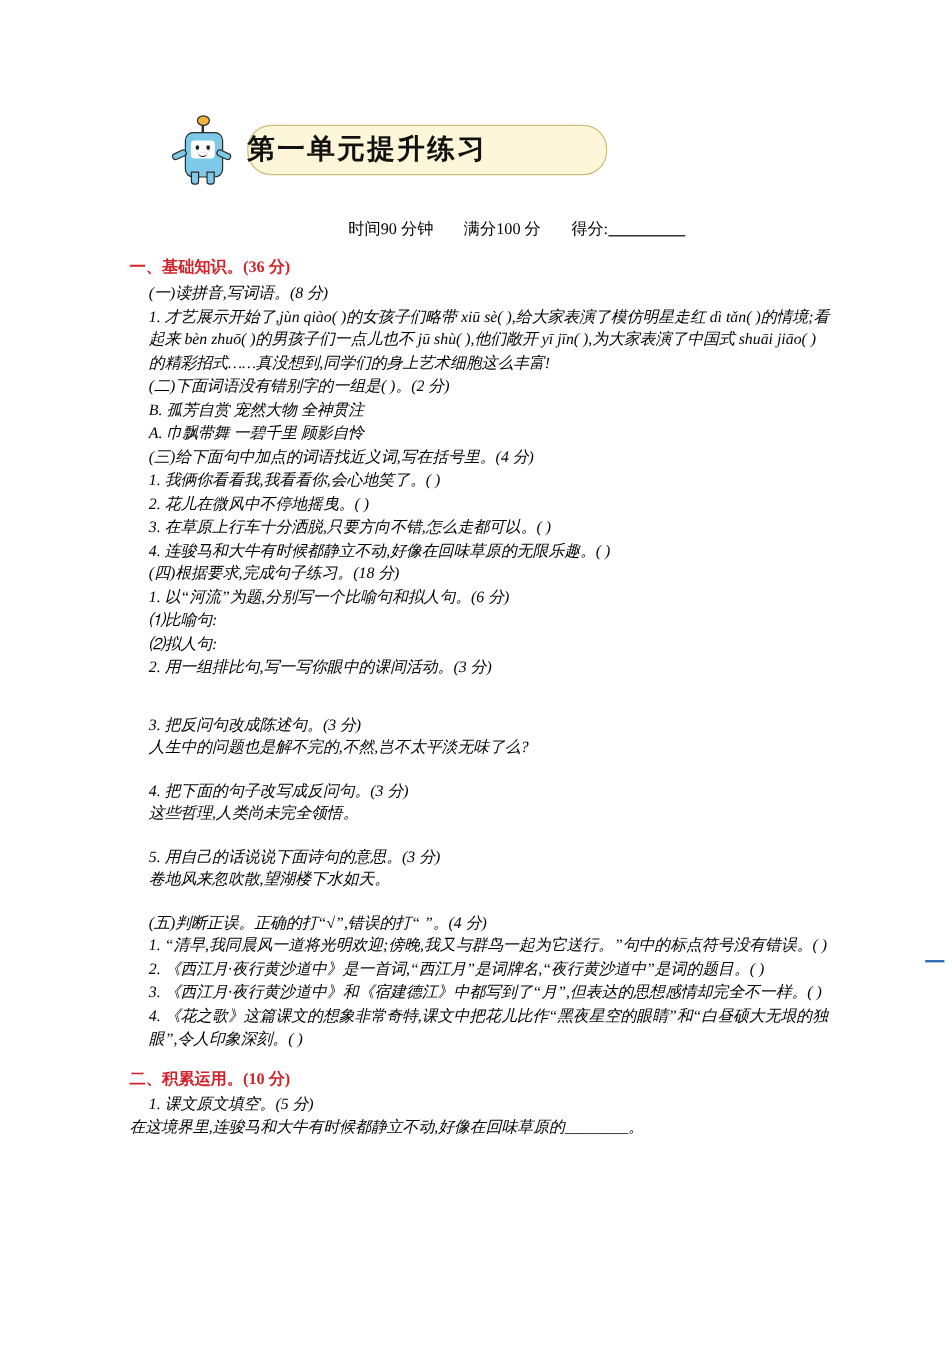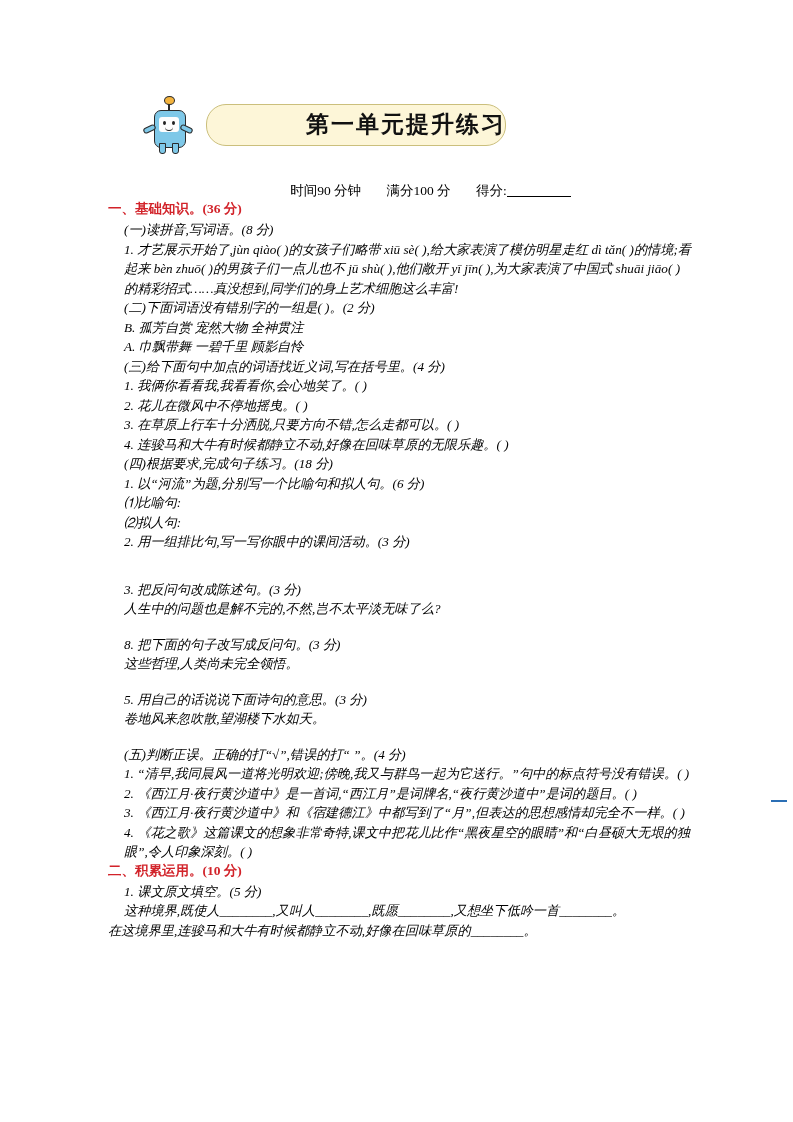--- a/index.html
+++ b/index.html
@@ -131,21 +131,21 @@
     border-radius: 20px;
     box-sizing: border-box;
   }
   .title-text {
     position: absolute;
     left: 98px;
     top: 8px;
     width: 300px;
     height: 42px;
     line-height: 42px;
-    text-align: right;
+    text-align: left;
     font-size: 23px;
     font-weight: bold;
     font-family: "Liberation Serif", "DejaVu Serif", serif;
     letter-spacing: 2px;
     color: #111;
   }
 
   .meta-row {
     margin-top: 24px;
     text-align: center;
@@ -159,20 +159,21 @@
     border-bottom: 1px solid #000;
     height: 14px;
     vertical-align: -2px;
   }
 
   
   .sec-head {
     color: #d2232a;
     font-size: 13.5px;
     font-weight: bold;
+    margin-top: 14px;
     margin-bottom: 2px;
   }
 
   p.line {
     font-size: 13.2px;
     line-height: 19.5px;
     margin: 0;
     text-indent: 0;
     font-style: italic;
   }
@@ -239,37 +240,36 @@
     <p class="line ind2">⑵拟人句:</p>
     <p class="line ind2">2. 用一组排比句,写一写你眼中的课间活动。(3 分)</p>
 
     <div class="gap-lg"></div>
 
     <p class="line ind2">3. 把反问句改成陈述句。(3 分)</p>
     <p class="line ind2">人生中的问题也是解不完的,不然,岂不太平淡无味了么?</p>
 
     <div class="gap-md"></div>
 
-    <p class="line ind2">8. 把下面的句子改写成反问句。(3 分)</p>
+    <p class="line ind2">4. 把下面的句子改写成反问句。(3 分)</p>
     <p class="line ind2">这些哲理,人类尚未完全领悟。</p>
 
     <div class="gap-md"></div>
 
     <p class="line ind2">5. 用自己的话说说下面诗句的意思。(3 分)</p>
     <p class="line ind2">卷地风来忽吹散,望湖楼下水如天。</p>
 
     <div class="gap-md"></div>
 
     <p class="line ind1">(五)判断正误。正确的打“√”,错误的打“ ”。(4 分)</p>
     <p class="line ind1">1. “清早,我同晨风一道将光明欢迎;傍晚,我又与群鸟一起为它送行。”句中的标点符号没有错误。(      )</p>
     <p class="line ind1">2. 《西江月·夜行黄沙道中》是一首词,“西江月”是词牌名,“夜行黄沙道中”是词的题目。(      )</p>
     <p class="line ind1">3. 《西江月·夜行黄沙道中》和《宿建德江》中都写到了“月”,但表达的思想感情却完全不一样。(      )</p>
     <p class="line ind1">4. 《花之歌》这篇课文的想象非常奇特,课文中把花儿比作“黑夜星空的眼睛”和“白昼硕大无垠的独眼”,令人印象深刻。(      )</p>
 
     <div class="sec-head">二、积累运用。(10 分)</div>
     <p class="line ind1">1. 课文原文填空。(5 分)</p>
-    <p class="line ind2">这种境界,既使人________,又叫人________,既愿________,又想坐下低吟一首________。</p>
     <p class="line flush">在这境界里,连骏马和大牛有时候都静立不动,好像在回味草原的________。</p>
 
   </div>
 
   <div class="stray-mark"></div>
 </div>
 
 </body></html>

